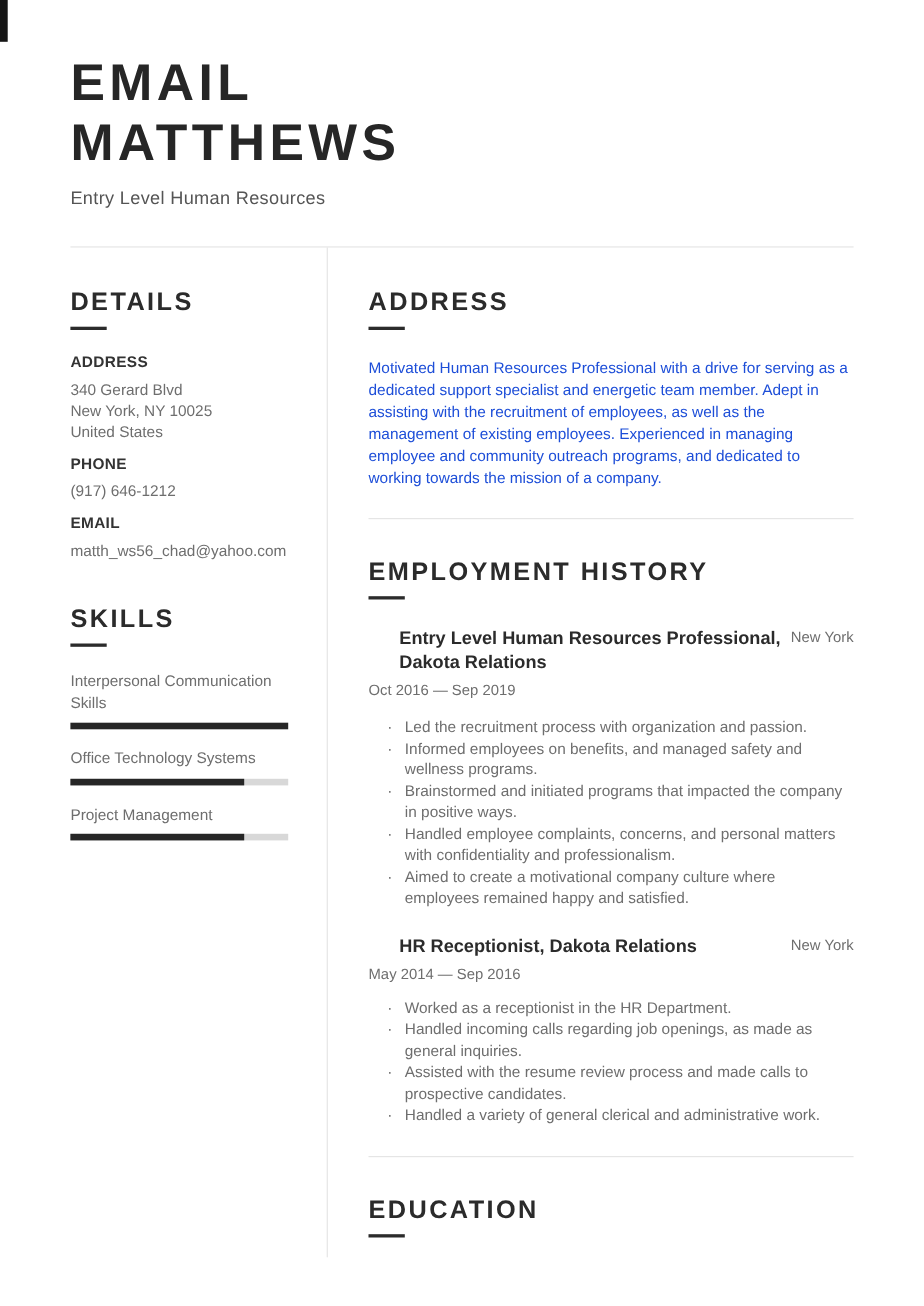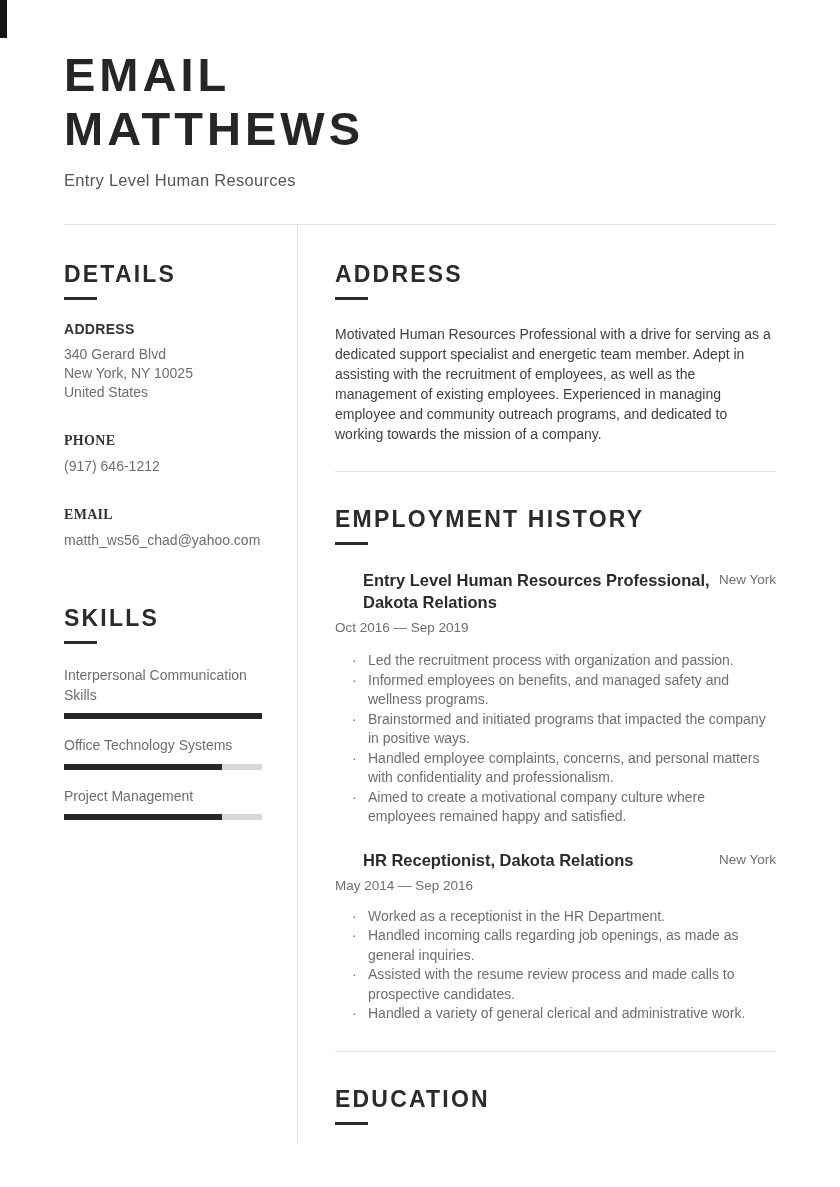--- a/index.html
+++ b/index.html
@@ -41,34 +41,34 @@
     color:#2b2b2b; line-height:28px;
   }
   .heading-underline { width:33px; height:3px; background:#2b2b2b; margin-top:9px; }
 
   
   .group-label {
     font-size:14px; font-weight:bold; color:#333333;
     letter-spacing:0.3px; line-height:18px;
   }
   .mt20 { margin-top:20px; }
-  .mt18 { margin-top:30px;font-family:Liberation Serif, serif; }
+  .mt18 { margin-top:10px; }
   .gray-text { font-size:14px; color:#6e6e6e; line-height:19px; }
   .addr-lines { margin-top:7px; }
   .value-line { margin-top:7px; }
 
-  .skills-section { margin-top:54px; }
+  .skills-section { margin-top:38px; }
   .skills-list { margin-top:22px; }
   .skill-item { margin-bottom:17px; }
   .skill-label { font-size:14px; color:#6e6e6e; line-height:19.5px; }
   .skill-track { margin-top:8px; height:6px; background:#d8d8d8; width:198px; }
   .skill-fill { height:6px; background:#262626; }
 
   
-  .profile-text { margin-top:24px; font-size:14px; color:#404040; line-height:20px; }
+  .profile-text { margin-top:24px; font-size:14px; color:#1d4ed8; line-height:20px; }
   .section-divider { border-top:1px solid #e3e3e3; margin-top:27px; }
   .employment-section { margin-top:33px; }
   .education-section { margin-top:33px; }
 
   .job-item { margin-top:24px; }
   .job-header { display:flex; justify-content:space-between; align-items:flex-start; }
   .job-title {
     font-size:16.5px; font-weight:bold; color:#2b2b2b;
     line-height:22px; max-width:370px;margin-left:28px;
   }

